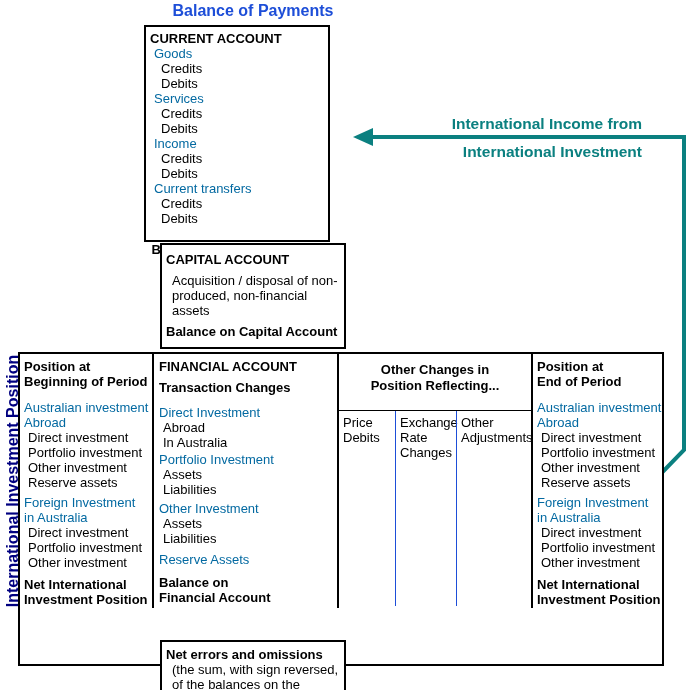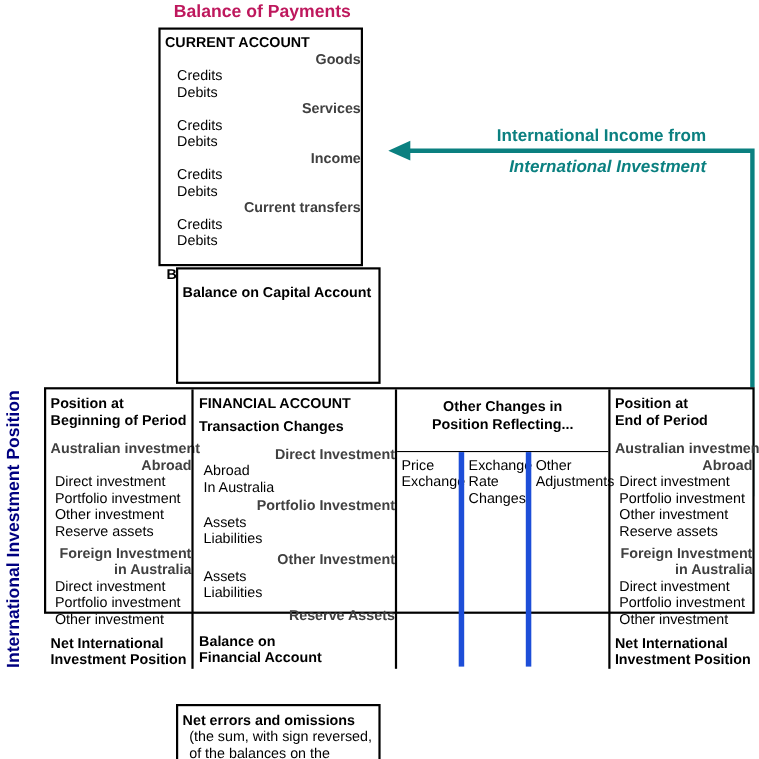--- a/index.html
+++ b/index.html
@@ -1,54 +1,54 @@
 <!DOCTYPE html>
 <html><head>
 <meta charset="utf-8">
 <style>
   html,body{margin:0;padding:0;background:#fff;}
   .stage{position:relative;width:690px;height:690px;background:#ffffff;
          font-family:"Liberation Sans",sans-serif;color:#000;overflow:hidden;}
   .box{position:absolute;border:2px solid #000;background:#fff;box-sizing:border-box;}
   .ln{font-size:13px;line-height:15px;white-space:nowrap;}
   .b{font-weight:bold;}
-  .navy{color:#404040;font-weight:bold;text-align:right;}
+  .navy{color:#0369a1;font-weight:normal;}
   .i1{margin-left:4px;}
   .i2{margin-left:11px;}
   .wrap{white-space:normal;}
-  .title{position:absolute;left:158px;top:2px;width:190px;text-align:left;
-         font-size:16px;font-weight:bold;color:#be185d;white-space:nowrap;}
+  .title{position:absolute;left:158px;top:2px;width:190px;text-align:center;
+         font-size:16px;font-weight:bold;color:#1d4ed8;white-space:nowrap;}
   .vlabel{position:absolute;top:481px;left:13px;transform:translate(-50%,-50%) rotate(-90deg);
           white-space:nowrap;font-size:16px;font-weight:bold;color:#000080;}
   .teal-txt{position:absolute;left:398px;width:244px;text-align:right;
             font-size:15.5px;font-weight:bold;color:#0b8080;white-space:nowrap;}
   svg.overlay{position:absolute;left:0;top:0;pointer-events:none;}
   
   .col{position:absolute;top:0;height:254px;box-sizing:border-box;}
   .col-border{border-left:2px solid #000;}
   .oc-head{height:57px;border-bottom:1px solid #000;box-sizing:border-box;
            text-align:center;padding-top:8px;font-weight:bold;font-size:13px;line-height:16px;}
   .oc-cols{display:flex;height:195px;}
   .oc-col{box-sizing:border-box;padding:4px 2px 0 4px;font-size:13px;line-height:15px;}
-  .oc-div{border-left:5px solid #1d4ed8;}
+  .oc-div{border-left:1px solid #1d4ed8;}
 </style>
 </head>
 <body>
 
 <div class="stage">
 
   <svg class="overlay" width="690" height="690" viewBox="0 0 690 690">
     <polyline points="370,137 684,137 684,450 646,489" fill="none" stroke="#0b8080" stroke-width="4"></polyline>
     <polygon points="353,137 373,128 373,146" fill="#0b8080"></polygon>
   </svg>
 
   <div class="title">Balance of Payments</div>
 
   <div class="teal-txt" style="top:115px;">International  Income from</div>
-  <div class="teal-txt" style="top:143px;font-style:italic;">International  Investment</div>
+  <div class="teal-txt" style="top:143px;">International  Investment</div>
 
   <div class="vlabel">International Investment Position</div>
 
   <div class="box" style="left:144px;top:25px;width:186px;height:217px;padding:4px 0 0 4px;">
     <div class="ln b">CURRENT ACCOUNT</div>
     <div class="ln navy i1">Goods</div>
     <div class="ln i2">Credits</div>
     <div class="ln i2">Debits</div>
     <div class="ln navy i1">Services</div>
     <div class="ln i2">Credits</div>
@@ -56,24 +56,26 @@
     <div class="ln navy i1">Income</div>
     <div class="ln i2">Credits</div>
     <div class="ln i2">Debits</div>
     <div class="ln navy i1">Current transfers</div>
     <div class="ln i2">Credits</div>
     <div class="ln i2">Debits</div>
     <div class="ln b" style="margin-top:16px;text-align:center;">Balance on Current Account</div>
   </div>
 
   <div class="box" style="left:160px;top:243px;width:186px;height:106px;padding:7px 0 0 4px;">
+    <div class="ln b">CAPITAL ACCOUNT</div>
+    <div class="ln wrap" style="margin:6px 0 0 6px;width:172px;">Acquisition / disposal of non-produced, non-financial assets</div>
     <div class="ln b" style="margin-top:6px;">Balance on Capital Account</div>
   </div>
 
-  <div class="box" style="left:40px;top:352px;width:646px;height:206px;">
+  <div class="box" style="left:18px;top:352px;width:646px;height:314px;">
 
     <div class="col" style="left:0;width:132px;padding:5px 0 0 4px;">
       <div class="ln b">Position at</div>
       <div class="ln b">Beginning  of Period</div>
       <div class="ln navy" style="margin-top:11px;">Australian investment</div>
       <div class="ln navy">Abroad</div>
       <div class="ln i1">Direct investment</div>
       <div class="ln i1">Portfolio investment</div>
       <div class="ln i1">Other investment</div>
       <div class="ln i1">Reserve assets</div>
@@ -102,21 +104,21 @@
       <div class="ln b" style="margin-top:8px;">Balance on</div>
       <div class="ln b">Financial Account</div>
     </div>
 
     <div class="col col-border" style="left:317px;width:194px;">
       <div class="oc-head">
         <div>Other Changes in</div>
         <div>Position Reflecting...</div>
       </div>
       <div class="oc-cols">
-        <div class="oc-col wrap" style="width:56px;">Price Exchange</div>
+        <div class="oc-col wrap" style="width:56px;">Price Debits</div>
         <div class="oc-col oc-div wrap" style="width:61px;">Exchange Rate Changes</div>
         <div class="oc-col oc-div wrap" style="width:75px;">Other Adjustments</div>
       </div>
     </div>
 
     <div class="col col-border" style="left:511px;width:131px;padding:5px 0 0 4px;">
       <div class="ln b">Position at</div>
       <div class="ln b">End of Period</div>
       <div class="ln navy" style="margin-top:11px;">Australian investment</div>
       <div class="ln navy">Abroad</div>

